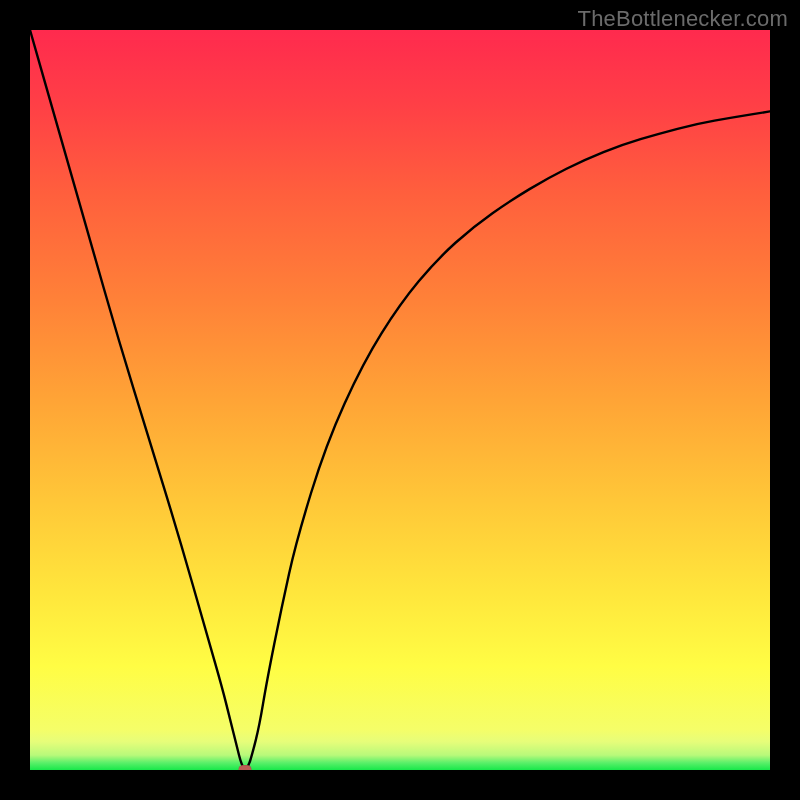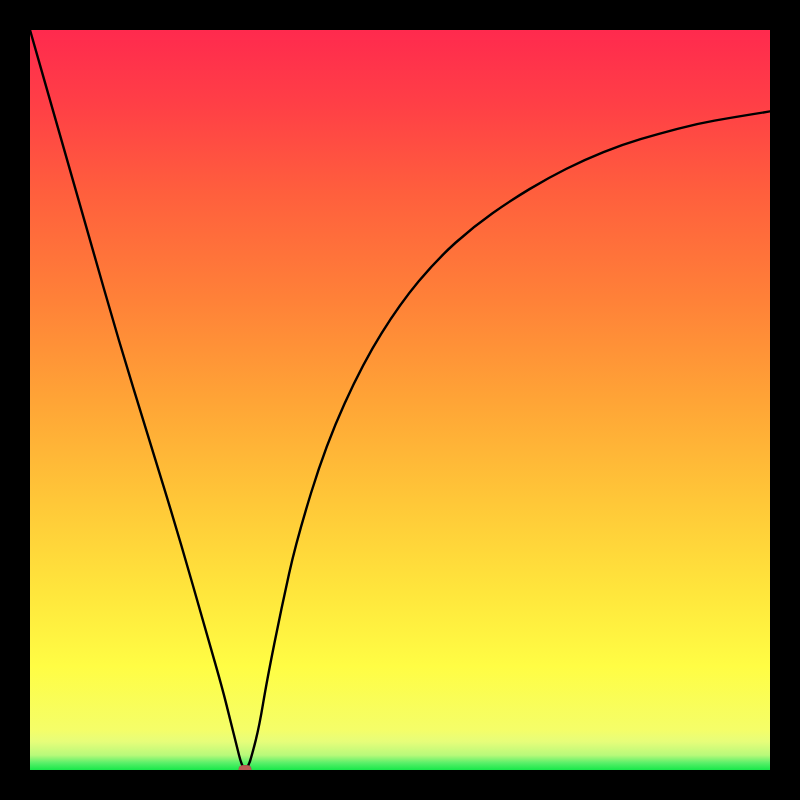--- a/index.html
+++ b/index.html
@@ -72,20 +72,21 @@
     transform: translate(-50%, -50%);
     z-index: 10;
     box-shadow: 0 0 0 0.5px rgba(0,0,0,0.15) inset;
   }
 </style>
 </head>
 <body>
 
 <div class="frame">
 
+  <div class="watermark">TheBottlenecker.com</div>
 
   <div class="plot-area">
     <div class="gradient"></div>
 
     <svg class="curve" viewBox="0 0 740 740" preserveAspectRatio="none">
       <path id="curve-path" d="M 0.00 0.00 Q 0.00 0.00 14.80 51.80 Q 29.60 103.60 44.40 155.40 Q 59.20 207.20 74.00 259.00 Q 88.80 310.80 103.60 358.90 Q 118.40 407.00 133.20 455.10 Q 148.00 503.20 162.80 555.00 Q 177.60 606.80 185.00 632.70 Q 192.40 658.60 196.10 673.40 Q 199.80 688.20 203.50 703.00 Q 207.20 717.80 209.05 725.20 Q 210.90 732.60 212.75 736.30 Q 214.60 740.00 216.45 738.15 Q 218.30 736.30 220.15 730.75 Q 222.00 725.20 225.70 710.40 Q 229.40 695.60 233.10 673.40 Q 236.80 651.20 244.20 614.20 Q 251.60 577.20 259.00 543.90 Q 266.40 510.60 281.20 462.50 Q 296.00 414.40 314.50 373.70 Q 333.00 333.00 351.50 303.40 Q 370.00 273.80 388.50 251.60 Q 407.00 229.40 425.50 212.75 Q 444.00 196.10 462.50 183.15 Q 481.00 170.20 499.50 159.10 Q 518.00 148.00 536.50 138.75 Q 555.00 129.50 573.50 122.10 Q 592.00 114.70 610.50 109.15 Q 629.00 103.60 647.50 98.79 Q 666.00 93.98 684.50 90.65 Q 703.00 87.32 721.50 84.36 T 740.00 81.40" fill="none" stroke="#000" stroke-width="2.4" stroke-linecap="round" stroke-linejoin="round"></path>
     </svg>
 
     <div id="marker" class="marker" style="left: 214.6px; top: 740px;"></div>
   </div>

